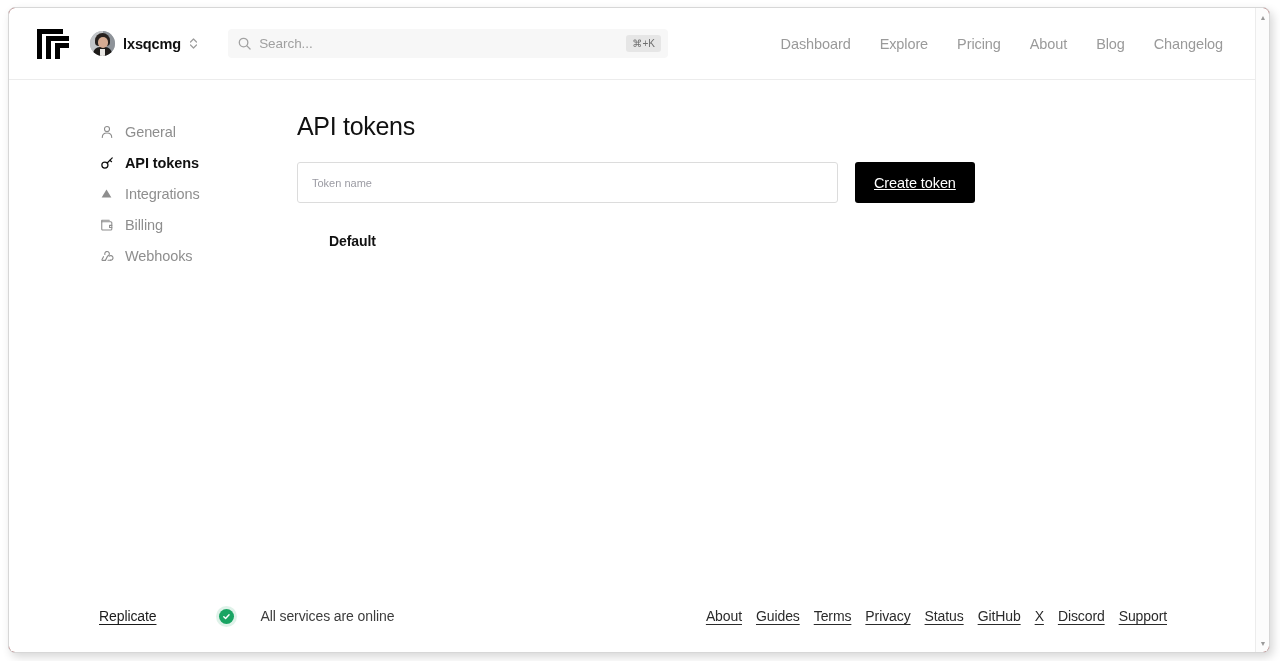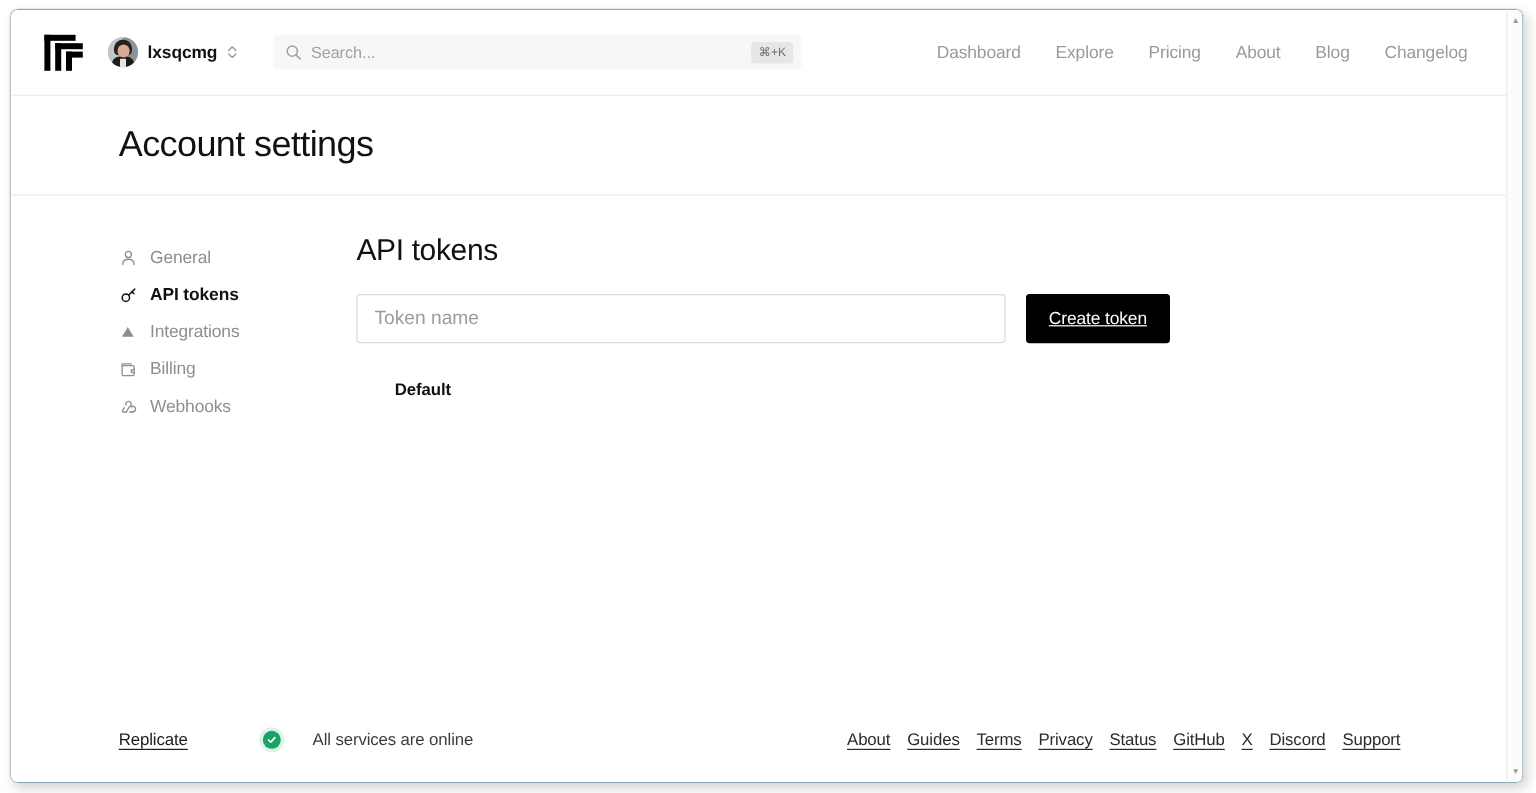--- a/index.html
+++ b/index.html
@@ -16,21 +16,21 @@
     -webkit-font-smoothing: antialiased;
   }
 
   
   .window-frame {
     position: absolute;
     left: 8px;
     top: 7px;
     width: 1262px;
     height: 646px;
-    background: #0c4a6e;
+    background: #7f1d1d;
     border-radius: 7px;
     border: 1px solid #d7d7d7;
     box-shadow: 3px 4px 10px rgba(0,0,0,0.16);
     overflow: hidden;
   }
 
   .viewport {
     position: absolute;
     left: 0;
     top: 0;
@@ -277,21 +277,21 @@
     gap: 17px;
     margin-bottom: 29px;
   }
   .token-input {
     width: 541px;
     height: 41px;
     border: 1px solid #dcdcdc;
     border-radius: 3px;
     background: #ffffff;
     font-family: "Liberation Sans", sans-serif;
-    font-size: 16px;
+    font-size: 11px;
     color: #111111;
     padding: 0 14px;
     outline: none;
   }
   .token-input::placeholder { color: #9b9ba3; }
 
   .create-btn {
     background: #000000;
     color: #ffffff;
     border: none;
@@ -433,23 +433,20 @@
       <div class="nav-links">
         <a class="nav-link">Dashboard</a>
         <a class="nav-link">Explore</a>
         <a class="nav-link">Pricing</a>
         <a class="nav-link">About</a>
         <a class="nav-link">Blog</a>
         <a class="nav-link">Changelog</a>
       </div>
     </div>
 
-    <div class="title-block">
-      <h1 class="page-title">Account settings</h1>
-    </div>
 
     <div class="content">
 
       <nav class="sidebar">
 
         <div class="side-item">
           <span class="side-icon">
             <svg width="14" height="14" viewBox="0 0 16 16" fill="none" stroke="currentColor" stroke-width="1.25" stroke-linecap="round" stroke-linejoin="round">
               <circle cx="8" cy="4.6" r="2.9"></circle>
               <path d="M2.6 14.2 C2.6 10.8 5 9.2 8 9.2 C11 9.2 13.4 10.8 13.4 14.2"></path>

